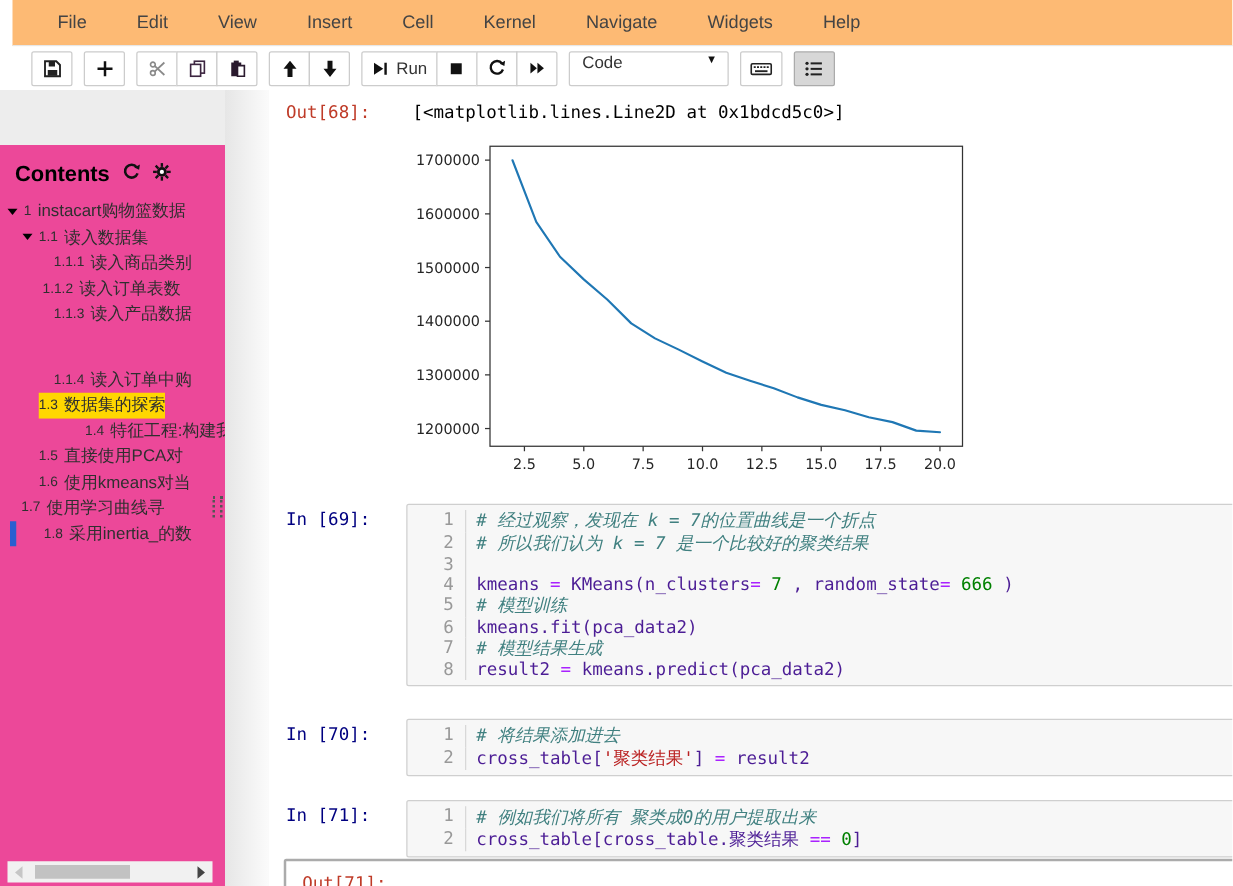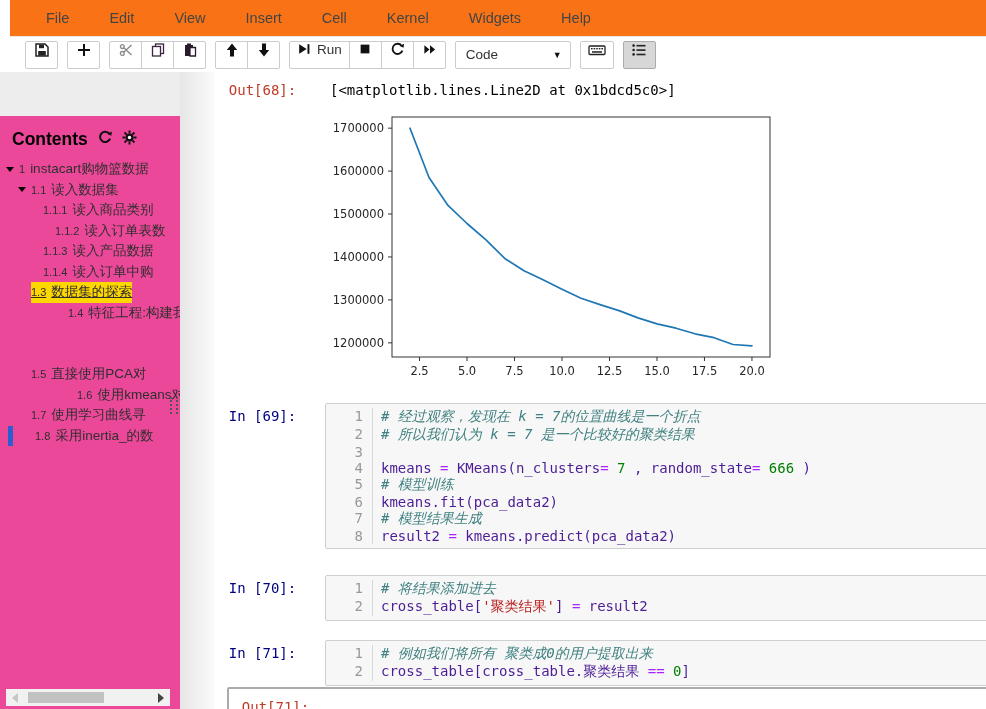--- a/index.html
+++ b/index.html
@@ -1,34 +1,34 @@
 <!DOCTYPE html>
 <html><head>
 <meta charset="utf-8">
 <style>
   html,body{margin:0;padding:0}
   body{width:986px;height:709px;position:relative;overflow:hidden;background:#fff;
        font-family:"Liberation Sans",sans-serif;color:#333}
   
-  #menubar{position:absolute;left:10px;top:0;right:0;height:36px;background:#f97316;
+  #menubar{position:absolute;left:10px;top:0;right:0;height:36px;background:#fdba74;
            border-bottom:1px solid #e7e7e7;display:flex;align-items:center;padding-left:16px}
   .menu-item{padding:0 20px;font-size:14.5px;color:#444;cursor:pointer;line-height:36px}
   
   #toolbar{position:absolute;left:0;top:37px;right:0;height:35px;background:#fff;
            display:flex;align-items:center;padding-left:25px;column-gap:9px}
   .btn{height:28px;min-width:33px;background:#fff;border:1px solid #ccc;border-radius:2px;
-       display:inline-flex;justify-content:center;padding:0 7px;box-sizing:border-box;cursor:pointer}
+       display:inline-flex;align-items:center;justify-content:center;padding:0 7px;box-sizing:border-box;cursor:pointer}
   .btn svg{display:block}
   .btn-group{display:inline-flex}
   .btn-group .btn{border-radius:0;margin-left:-1px}
   .btn-group .btn:first-child{border-radius:2px 0 0 2px;margin-left:0}
   .btn-group .btn:last-child{border-radius:0 2px 2px 0}
   #run-btn{gap:6px;font-size:13.5px;color:#333}
-  #cell-type-select{width:116px;height:28px;border:1px solid #ccc;border-radius:2px;background:#fff;
-        font-size:13.5px;color:#333;display:flex;align-items:center;padding-left:10px;position:relative;
+  #cell-type-select{width:128px;height:28px;border:1px solid #ccc;border-radius:2px;background:#fff;
+        font-size:13.5px;color:#333;display:flex;padding-left:10px;position:relative;
         box-sizing:border-box;cursor:pointer}
   #cell-type-select .caret{position:absolute;right:8px;font-size:9px;color:#111}
   .btn.active{background:#d7d7d7;border-color:#ababab}
   
   #sidebar{position:absolute;left:0;top:72px;width:215px;bottom:0;background:#ededed}
   #sidebar-gutter{position:absolute;left:180px;top:0;width:35px;bottom:0;
         background:linear-gradient(to right,#e6e6e6,#fbfbfb)}
   #toc-panel{position:absolute;left:0;top:44px;width:180px;height:597px;background:#ec4899;overflow:hidden}
   #toc-header{margin:13px 0 0 12px;font-size:17.5px;font-weight:bold;color:#000;
         display:flex;align-items:center;gap:9px}
@@ -81,20 +81,21 @@
 
 <div id="app">
 
   <div id="menubar">
       <div class="menu-item">File</div>
       <div class="menu-item">Edit</div>
       <div class="menu-item">View</div>
       <div class="menu-item">Insert</div>
       <div class="menu-item">Cell</div>
       <div class="menu-item">Kernel</div>
+      <div class="menu-item">Navigate</div>
       <div class="menu-item">Widgets</div>
       <div class="menu-item">Help</div>
     </div>
 
   <div id="toolbar">
     <button class="btn">
       <span>
           <svg width="16" height="16" viewBox="0 0 16 16">
             <path d="M2 2h9l3 3v9H2z" fill="none" stroke="#222" stroke-width="1.5"></path>
             <rect x="5" y="2.6" width="5" height="3.6" fill="#222"></rect>
@@ -261,70 +262,70 @@
               <span class="toc-label">读入数据集</span>
             </span>
           </div>
           <div class="toc-item" style="padding-left: 30px;">
             <span class="spacer"></span>
             <span class="hlwrap">
               <span class="toc-num">1.1.1</span>
               <span class="toc-label">读入商品类别</span>
             </span>
           </div>
-          <div class="toc-item" style="padding-left: 42px;">
+          <div class="toc-item" style="padding-left: 21px;">
             <span class="spacer"></span>
             <span class="hlwrap">
               <span class="toc-num">1.1.2</span>
               <span class="toc-label">读入订单表数</span>
             </span>
           </div>
           <div class="toc-item" style="padding-left: 30px;">
             <span class="spacer"></span>
             <span class="hlwrap">
               <span class="toc-num">1.1.3</span>
               <span class="toc-label">读入产品数据</span>
             </span>
           </div>
-          <div class="toc-item" style="padding-left: 30px;">
+          <div class="toc-item" style="padding-left: 30px; margin-top: 32px;">
             <span class="spacer"></span>
             <span class="hlwrap">
               <span class="toc-num">1.1.4</span>
               <span class="toc-label">读入订单中购</span>
             </span>
           </div>
-          <div class="toc-item hl" style="padding-left: 18px; text-decoration: underline;">
+          <div class="toc-item hl" style="padding-left: 18px;">
             <span class="spacer"></span>
             <span class="hlwrap">
               <span class="toc-num">1.3</span>
               <span class="toc-label">数据集的探索</span>
             </span>
           </div>
           <div class="toc-item" style="padding-left: 18px; margin-left: 37px;">
             <span class="spacer"></span>
             <span class="hlwrap">
               <span class="toc-num">1.4</span>
               <span class="toc-label">特征工程:构建我</span>
             </span>
           </div>
-          <div class="toc-item" style="padding-left: 18px; margin-top: 41px;">
+          <div class="toc-item" style="padding-left: 18px;">
             <span class="spacer"></span>
             <span class="hlwrap">
               <span class="toc-num">1.5</span>
               <span class="toc-label">直接使用PCA对</span>
             </span>
           </div>
-          <div class="toc-item" style="padding-left: 18px; margin-left: 46px;">
+          <div class="toc-item" style="padding-left: 18px;">
             <span class="spacer"></span>
             <span class="hlwrap">
               <span class="toc-num">1.6</span>
               <span class="toc-label">使用kmeans对当</span>
             </span>
           </div>
-          <div class="toc-item" style="padding-left: 18px;">
+          <div class="toc-item" style="padding-left: 4px;">
             <span class="spacer"></span>
             <span class="hlwrap">
               <span class="toc-num">1.7</span>
               <span class="toc-label">使用学习曲线寻</span>
             </span>
           </div>
           <div class="toc-item" style="padding-left: 22px;">
             <div class="curbar"></div>
             <span class="spacer"></span>
             <span class="hlwrap">

